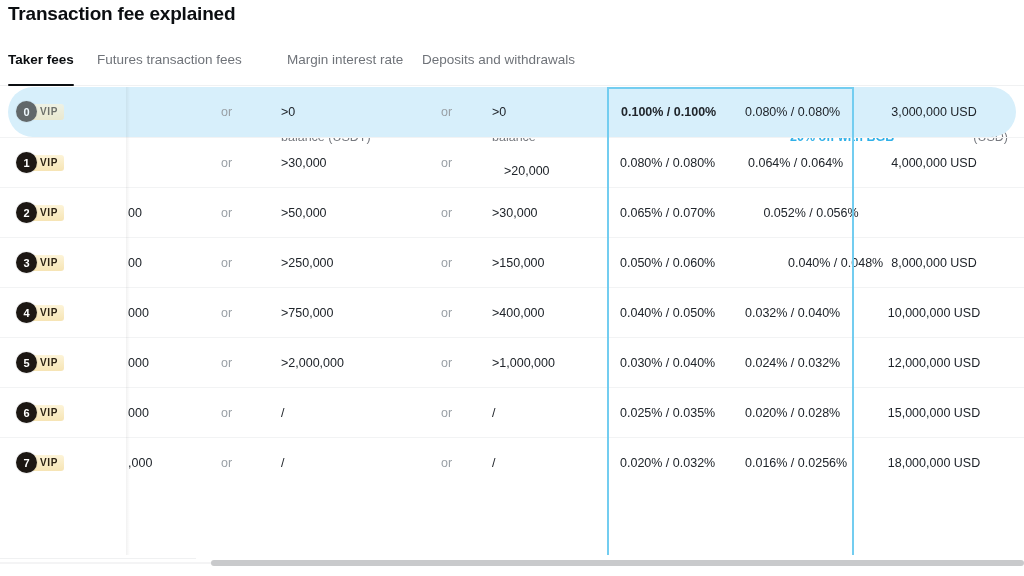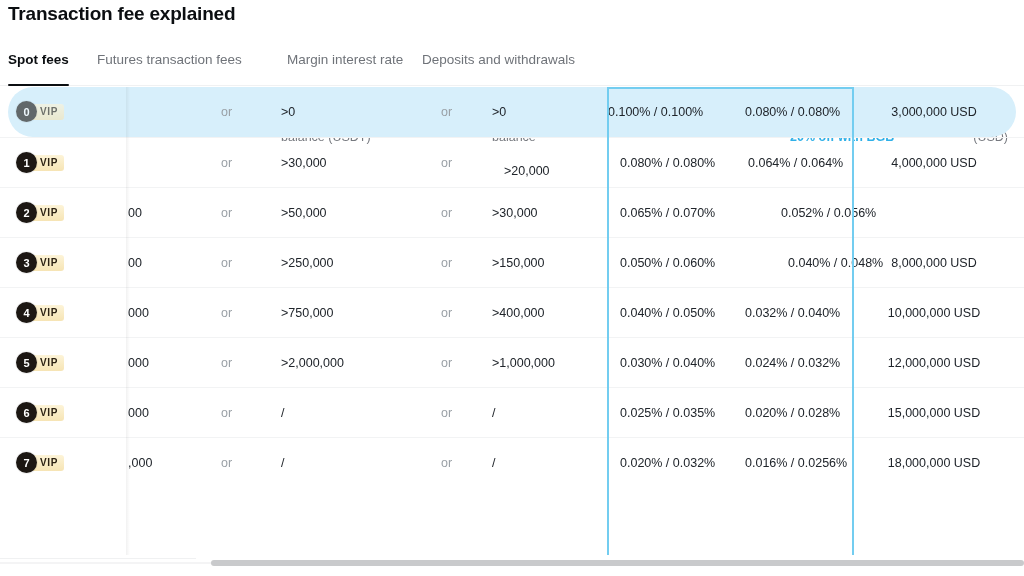--- a/index.html
+++ b/index.html
@@ -123,21 +123,21 @@
   }
 </style>
 </head>
 <body>
 
 <div class="page">
 
   <div class="page-title">Transaction fee explained</div>
 
   <div class="tabs">
-      <div class="tab active" style="left: 8px;"><span>Spot fees</span><span class="tab-underline"></span></div>
+      <div class="tab active" style="left: 8px;"><span>Taker fees</span><span class="tab-underline"></span></div>
       <div class="tab" style="left: 97px;"><span>Futures transaction fees</span></div>
       <div class="tab" style="left: 273px; margin-left: 14px;"><span>Margin interest rate</span></div>
       <div class="tab" style="left: 422px;"><span>Deposits and withdrawals</span></div>
     </div>
 
   <div class="table-wrap">
 
     <div class="thead">
       <div class="th" style="left:16px; top:32px;">VIP level</div>
       <div class="th" style="left:128px; top:32px;">trading volume</div>
@@ -167,21 +167,21 @@
           <div class="rowbg"></div>
           <div class="vip-badge">
             <div class="vip-num">0</div>
             <div class="vip-label">VIP</div>
           </div>
           <div class="cell " style="left: 128px; width: 90px;"></div>
           <div class="cell muted" style="left: 221px; width: 30px;">or</div>
           <div class="cell " style="left: 281px; width: 150px;">&gt;0</div>
           <div class="cell muted" style="left: 441px; width: 30px;">or</div>
           <div class="cell " style="left: 492px; width: 110px;">&gt;0</div>
-          <div class="cell " style="left: 608px; width: 115px;">0.100% / 0.100%</div>
+          <div class="cell " style="left: 621px; width: 115px; font-weight: bold;">0.100% / 0.100%</div>
           <div class="cell " style="left: 745px; width: 120px;">0.080% / 0.080%</div>
           <div class="cell right" style="left: 860px; width: 148px;">3,000,000 USD</div>
         </div>
         <div class="row" style="top: 50px;">
           <div class="rowbg"></div>
           <div class="vip-badge">
             <div class="vip-num">1</div>
             <div class="vip-label">VIP</div>
           </div>
           <div class="cell " style="left: 128px; width: 90px;"></div>
@@ -198,21 +198,21 @@
           <div class="vip-badge">
             <div class="vip-num">2</div>
             <div class="vip-label">VIP</div>
           </div>
           <div class="cell " style="left: 128px; width: 90px;">00</div>
           <div class="cell muted" style="left: 221px; width: 30px;">or</div>
           <div class="cell " style="left: 281px; width: 150px;">&gt;50,000</div>
           <div class="cell muted" style="left: 441px; width: 30px;">or</div>
           <div class="cell " style="left: 492px; width: 110px;">&gt;30,000</div>
           <div class="cell " style="left: 620px; width: 115px;">0.065% / 0.070%</div>
-          <div class="cell " style="left: 781px; width: 120px;">0.052% / 0.056%</div>
+          <div class="cell " style="left: 751px; width: 120px; text-align: center;">0.052% / 0.056%</div>
         </div>
         <div class="row" style="top: 150px;">
           <div class="rowbg"></div>
           <div class="vip-badge">
             <div class="vip-num">3</div>
             <div class="vip-label">VIP</div>
           </div>
           <div class="cell " style="left: 128px; width: 90px;">00</div>
           <div class="cell muted" style="left: 221px; width: 30px;">or</div>
           <div class="cell " style="left: 281px; width: 150px;">&gt;250,000</div>

